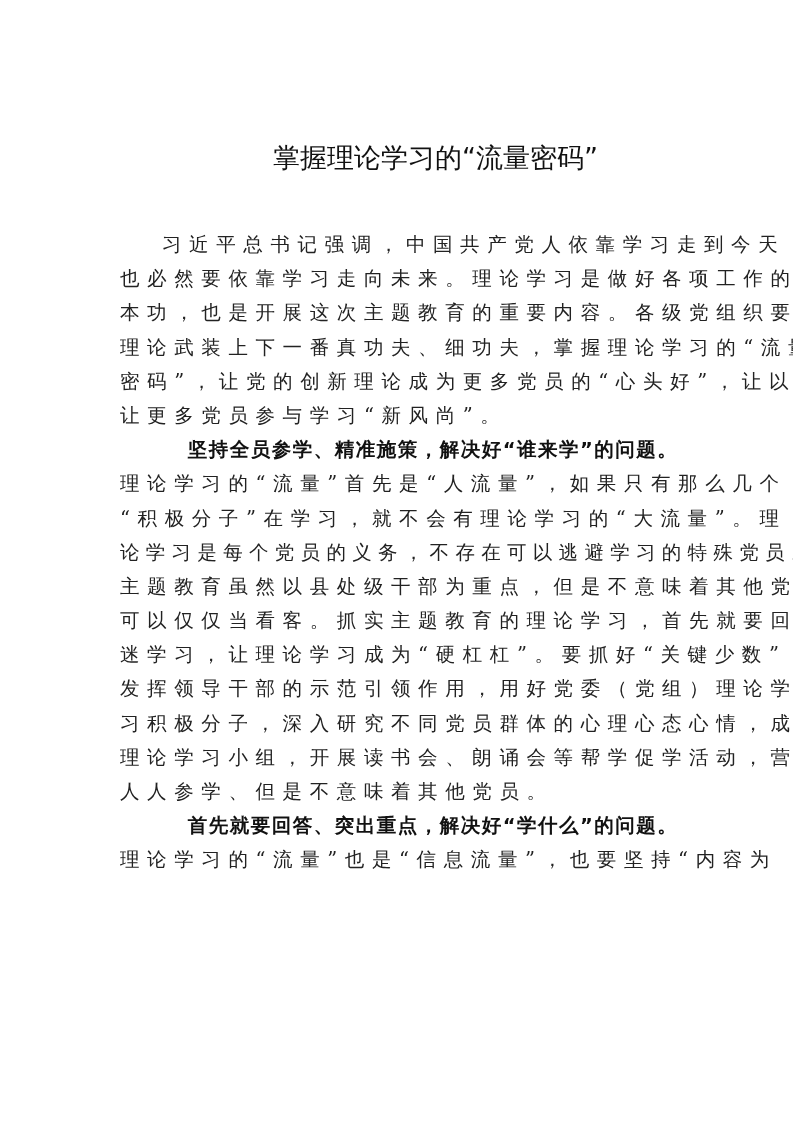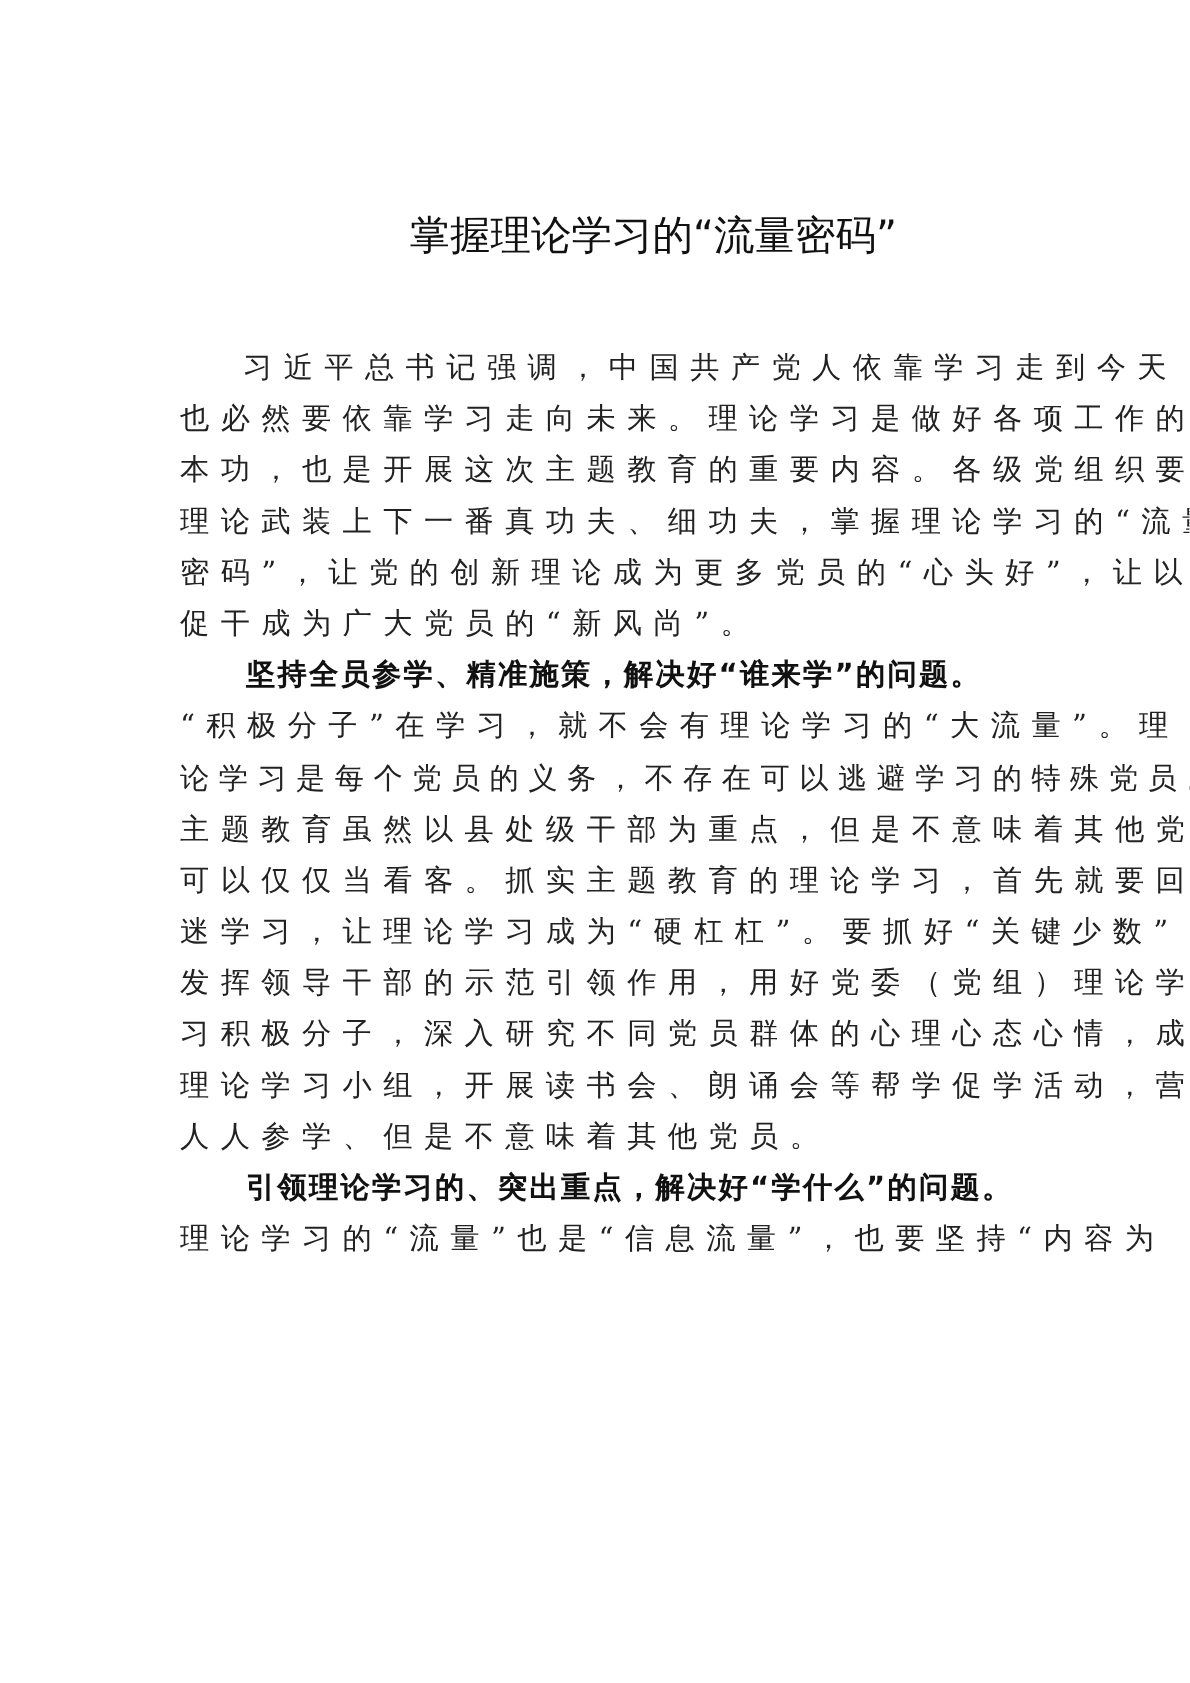--- a/index.html
+++ b/index.html
@@ -47,43 +47,45 @@
       font-size: 19.5px;
       white-space: nowrap;
       color: #222;
       letter-spacing: 7.6px;
     }
     .line.heading {
       font-family: "DejaVu Sans", sans-serif;
       font-weight: bold;
       color: #111;
       letter-spacing: 1.5px;
+      text-align: center;
     }
     .indent { padding-left: 42px; }
     .indent-heading { padding-left: 44px; }
   </style>
 </head>
 <body>
 
 <div class="page">
   <div class="title">掌握理论学习的“流量密码”</div>
 
   <div class="body">
     <div class="line indent">习近平总书记强调，中国共产党人依靠学习走到今天，</div>
     <div class="line">也必然要依靠学习走向未来。理论学习是做好各项工作的基</div>
     <div class="line">本功，也是开展这次主题教育的重要内容。各级党组织要在</div>
     <div class="line">理论武装上下一番真功夫、细功夫，掌握理论学习的“流量</div>
     <div class="line">密码”，让党的创新理论成为更多党员的“心头好”，让以学</div>
-    <div class="line">促干成为广大党员的“新风尚”。</div>
+    <div class="line">让更多党员参与学习“新风尚”。</div>
     <div class="line heading indent-heading">坚持全员参学、精准施策，解决好“谁来学”的问题。</div>
+    <div class="line">理论学习的“流量”首先是“人流量”，如果只有那么几个</div>
     <div class="line">“积极分子”在学习，就不会有理论学习的“大流量”。理</div>
     <div class="line" style="letter-spacing:6.3px">论学习是每个党员的义务，不存在可以逃避学习的特殊党员。</div>
     <div class="line">主题教育虽然以县处级干部为重点，但是不意味着其他党员</div>
     <div class="line">可以仅仅当看客。抓实主题教育的理论学习，首先就要回答</div>
     <div class="line">迷学习，让理论学习成为“硬杠杠”。要抓好“关键少数”，</div>
     <div class="line">发挥领导干部的示范引领作用，用好党委（党组）理论学习</div>
     <div class="line">习积极分子，深入研究不同党员群体的心理心态心情，成立</div>
     <div class="line">理论学习小组，开展读书会、朗诵会等帮学促学活动，营造</div>
     <div class="line">人人参学、但是不意味着其他党员。</div>
-    <div class="line heading indent-heading">引领理论学习的、突出重点，解决好“学什么”的问题。</div>
+    <div class="line heading indent-heading">首先就要回答、突出重点，解决好“学什么”的问题。</div>
     <div class="line">理论学习的“流量”也是“信息流量”，也要坚持“内容为</div>
   </div>
 </div>
 
 </body></html>

